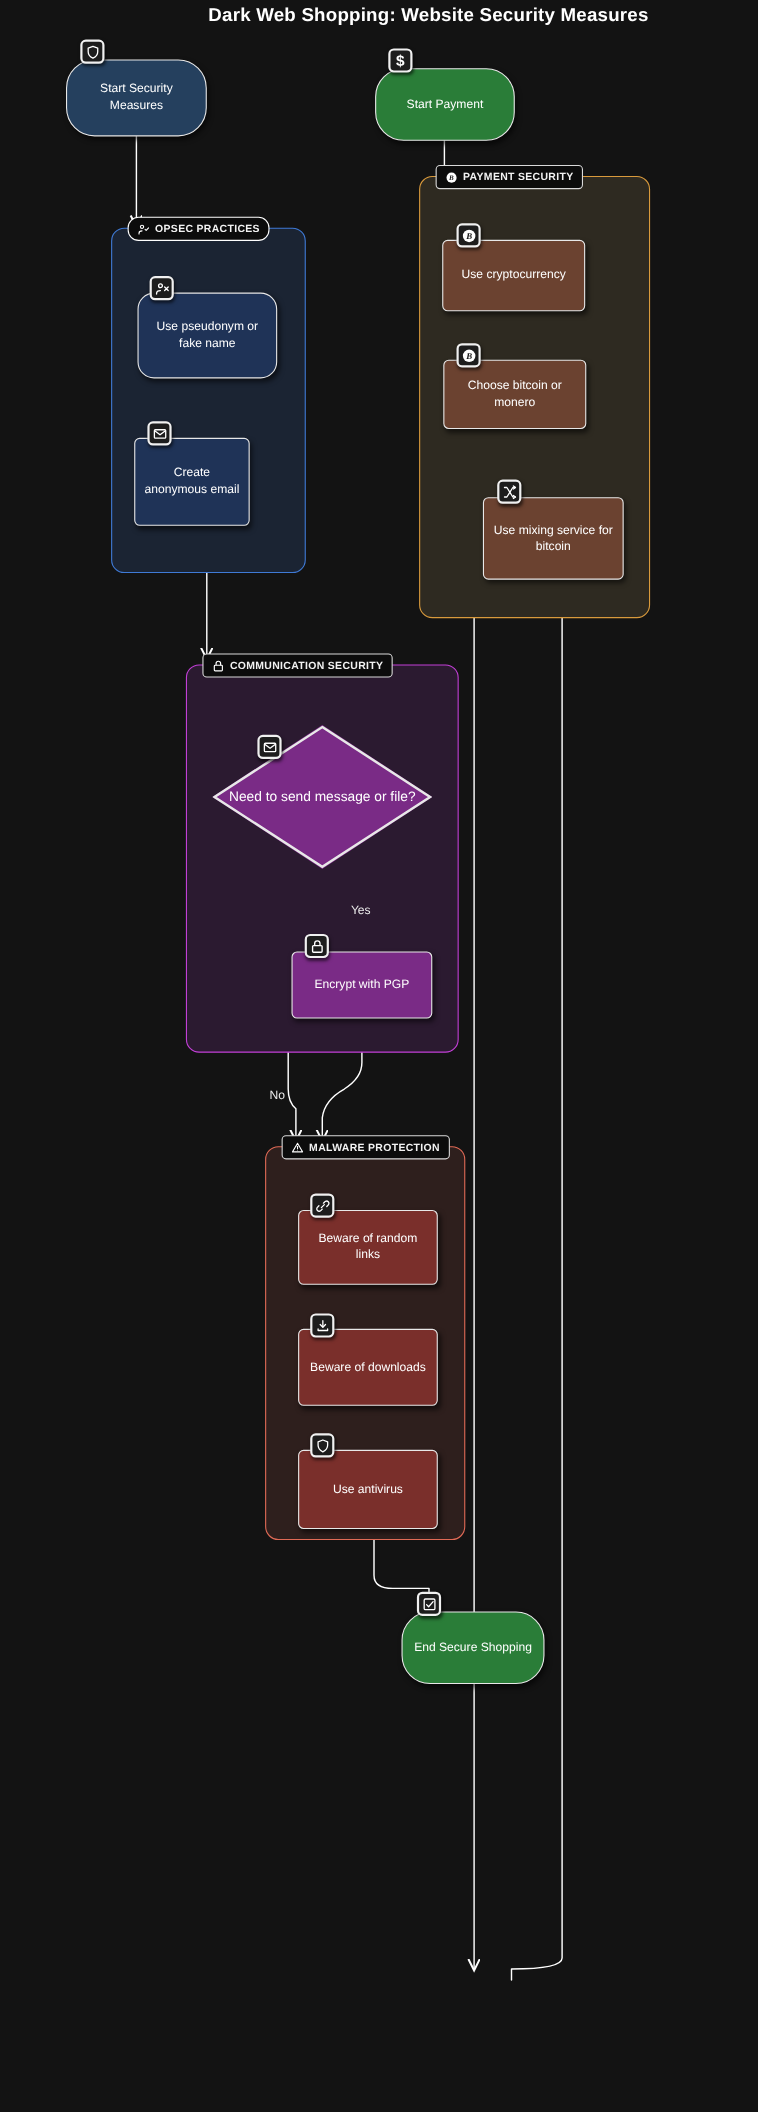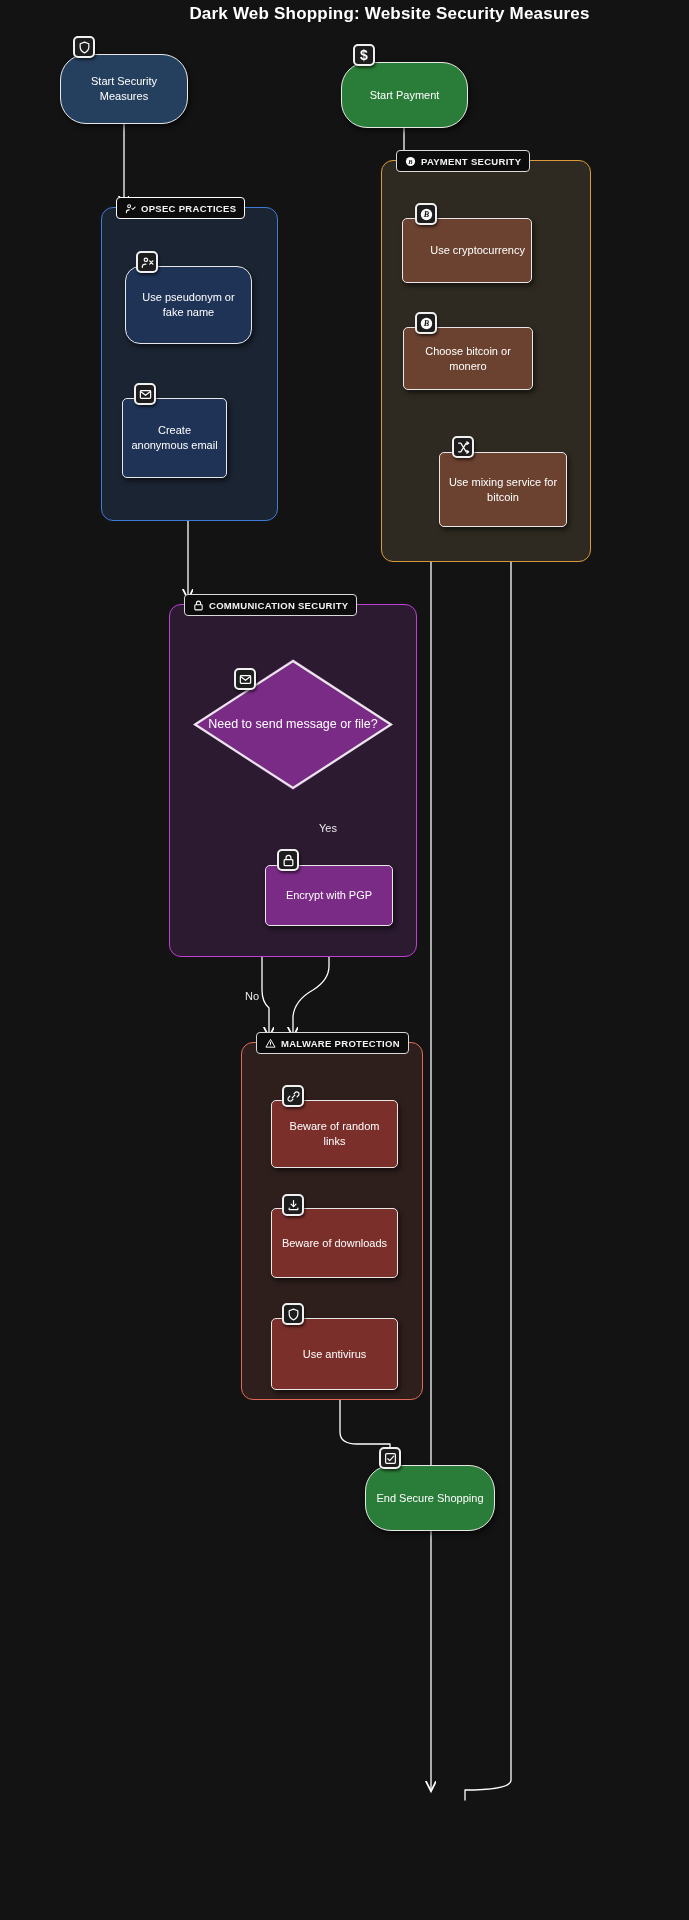--- a/index.html
+++ b/index.html
@@ -19,21 +19,21 @@
   
   .cluster{position:absolute;border-radius:12px;border:1.6px solid #888;}
   .cluster-label{
     position:absolute;top:-11px;left:14px;height:20px;
     display:flex;align-items:center;gap:5px;
     background:#0c0c0c;border:1.4px solid #d9d9d9;border-radius:4px;
     padding:0 8px;font-size:9.5px;font-weight:bold;letter-spacing:.3px;
     color:#f2f2f2;white-space:nowrap;
   }
   .cl-opsec{background:#1b2433;border-color:#3f7ad6;}
-  .cl-opsec .cluster-label{border-color:#ffffff;}
+  .cl-opsec .cluster-label{border-color:#ffffff;border-radius:10px;}
   .cl-pay{background:#2e2a21;border-color:#d99a3c;}
   .cl-comm{background:#2b1a30;border-color:#c23fd6;}
   .cl-mal{background:#2e1f1d;border-color:#e06a56;}
 
   
   .node{
     position:absolute;box-sizing:border-box;
     border:1.6px solid #e8e8e8;border-radius:5px;
     display:flex;align-items:center;justify-content:center;text-align:center;
     font-size:11px;line-height:15px;color:#ffffff;
@@ -176,21 +176,21 @@
       <span>
         <svg class="lbl-ico" viewBox="0 0 24 24">
             <circle cx="12" cy="12" r="10" fill="#fff"></circle>
             <text x="12" y="17" font-size="14" font-style="italic" font-weight="bold" text-anchor="middle" fill="#111" font-family="Liberation Serif, serif">B</text>
           </svg>
       </span>
       <span>PAYMENT SECURITY</span>
     </div>
   </div>
 
-  <div class="node n-brown" style="left:357px;top:218px;width:130px;height:65px;justify-content:flex-end;">
+  <div class="node n-brown" style="left:357px;top:218px;width:130px;height:65px;">
     <span>Use cryptocurrency</span>
   </div>
   <div class="badge" style="left:370px;top:203px;">
     <svg viewBox="0 0 24 24">
         <circle cx="12" cy="12" r="10.5" fill="#fff"></circle>
         <text x="12" y="17.5" font-size="15" font-style="italic" font-weight="bold" text-anchor="middle" fill="#111" font-family="Liberation Serif, serif">B</text>
       </svg>
   </div>
 
   <div class="node n-brown" style="left:358px;top:327px;width:130px;height:63px;">

